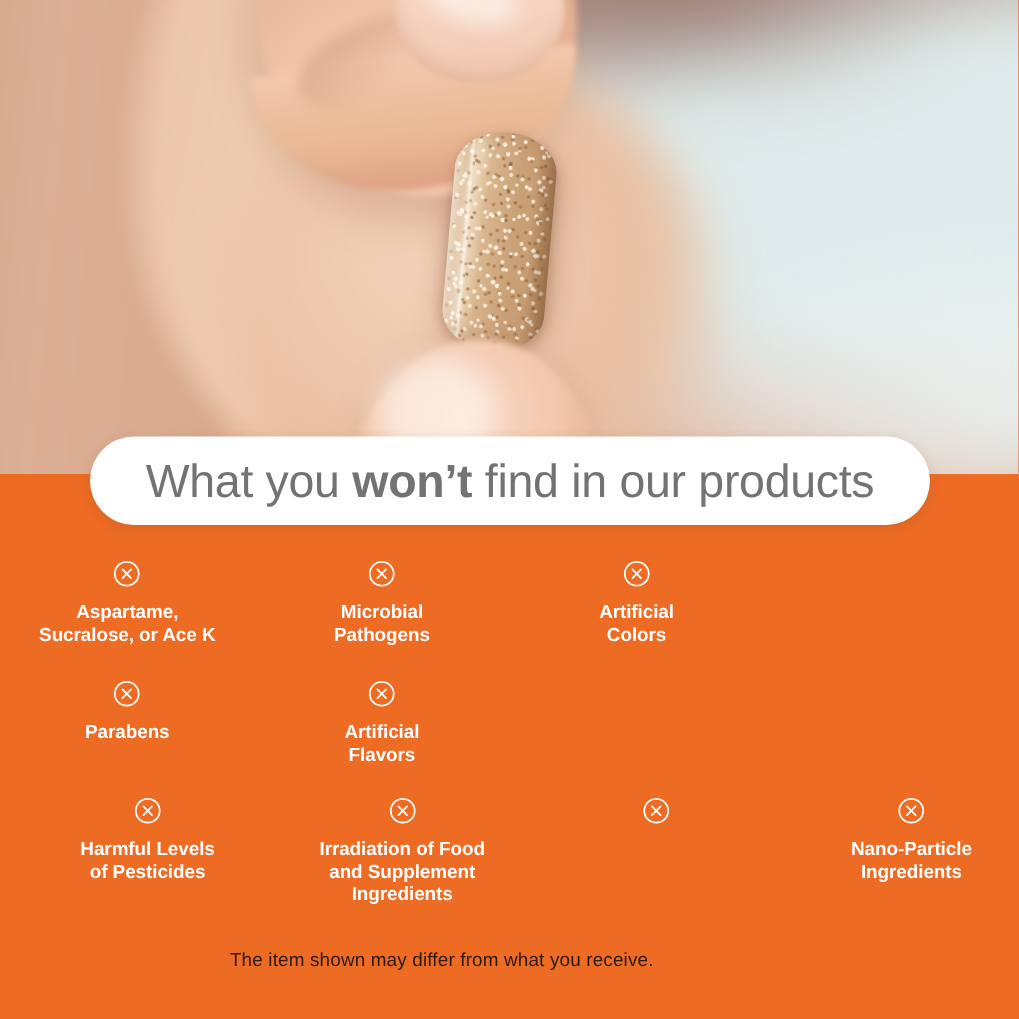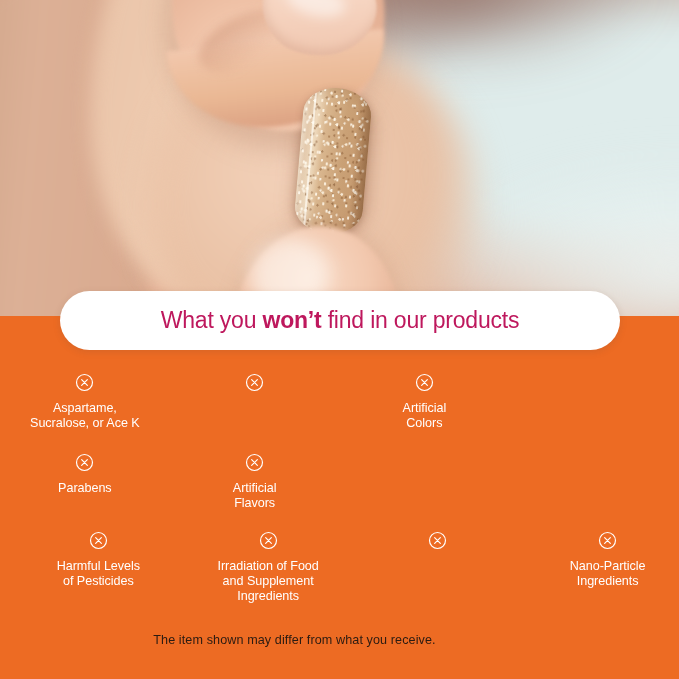--- a/index.html
+++ b/index.html
@@ -175,41 +175,41 @@
 
   
   #title-pill{
     position:absolute; left:60px; top:291px; width:560px; height:59px;
     background:#ffffff; border-radius:30px;
     display:flex; align-items:center; justify-content:center;
     box-shadow:0 2px 7px rgba(120,80,55,.18);
     z-index:5;
   }
   #title-text{
-    font-size:23px; color:#be185d; letter-spacing:-0.2px;
+    font-size:31px; color:#737373; letter-spacing:-0.2px;
     white-space:nowrap; font-weight:400;
   }
   #title-text b{ font-weight:700; }
 
   
   #orange-panel{
     position:absolute; left:0; top:316px; width:679px; height:363px;
     background:#ED6B23;
   }
   #grid{
     position:absolute; left:0; top:57px; width:679px;
   }
   .grid-row{ display:flex; }
   .cell{ width:169.75px; display:flex; flex-direction:column; align-items:center; }
   .row-1 .cell{ height:80px; }
   .row-2 .cell{ height:78px; }
   .row-3 .cell{ height:80px;margin-left:27px; }
   .x-icon{ width:19px; height:19px; display:block; margin-bottom:9px; }
   .cell-label{
-    color:#ffffff; font-size:12.6px; font-weight:400; line-height:1.2;
+    color:#ffffff; font-size:12.6px; font-weight:700; line-height:1.2;
     text-align:center; letter-spacing:-0.05px; white-space:pre-line;
   }
   #footnote{
     position:absolute; left:0; top:317px; width:589px; text-align:center;
     color:#2a1b12; font-size:12.6px; font-weight:400; letter-spacing:.1px;
   }
 </style>
 </head>
 <body>
 
@@ -251,20 +251,22 @@
           <path d="M7 7 L13 13 M13 7 L7 13" stroke="#ffffff" stroke-width="1.25" stroke-linecap="round"></path>
         </svg>
         <div class="cell-label">Aspartame,
 Sucralose, or Ace K</div>
       </div>
       <div class="cell">
         <svg class="x-icon" viewBox="0 0 20 20">
           <circle cx="10" cy="10" r="8.4" fill="none" stroke="#ffffff" stroke-width="1.25"></circle>
           <path d="M7 7 L13 13 M13 7 L7 13" stroke="#ffffff" stroke-width="1.25" stroke-linecap="round"></path>
         </svg>
+        <div class="cell-label">Microbial
+Pathogens</div>
       </div>
       <div class="cell">
         <svg class="x-icon" viewBox="0 0 20 20">
           <circle cx="10" cy="10" r="8.4" fill="none" stroke="#ffffff" stroke-width="1.25"></circle>
           <path d="M7 7 L13 13 M13 7 L7 13" stroke="#ffffff" stroke-width="1.25" stroke-linecap="round"></path>
         </svg>
         <div class="cell-label">Artificial
 Colors</div>
       </div>
     </div>

